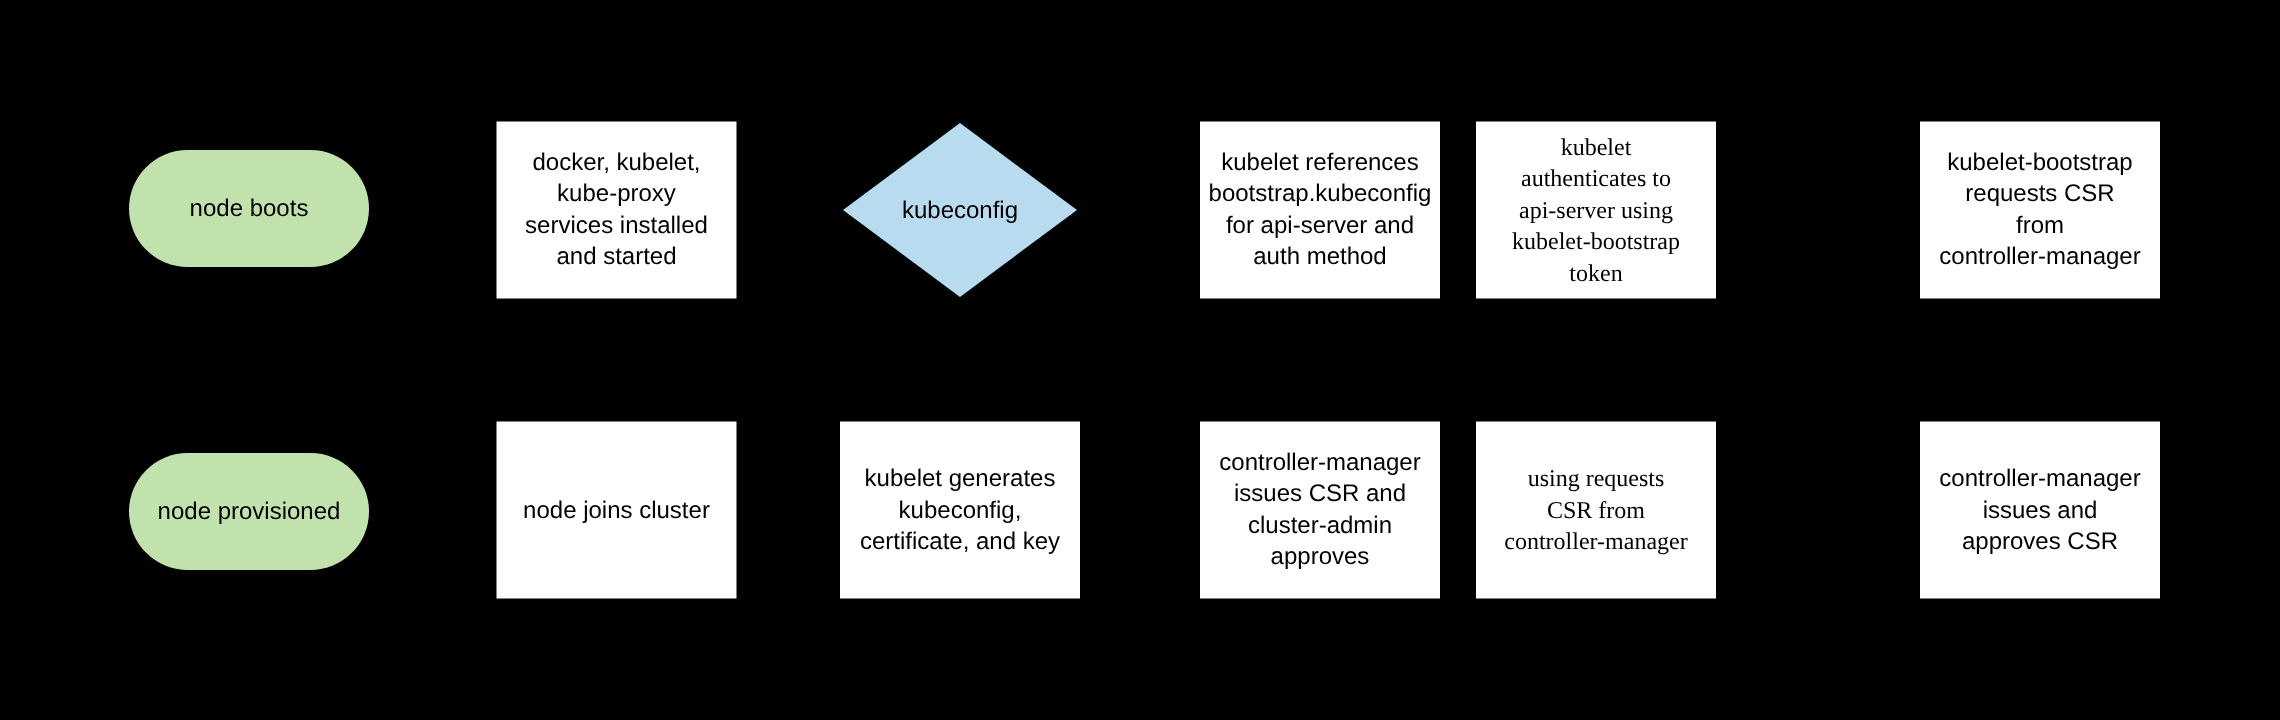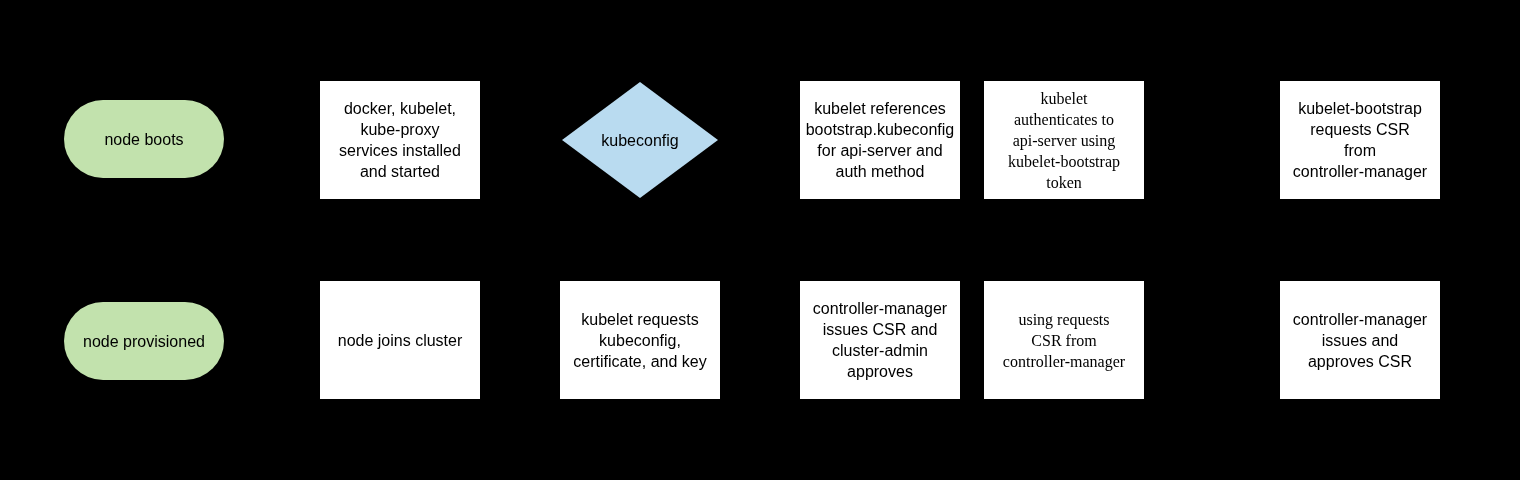--- a/index.html
+++ b/index.html
@@ -35,21 +35,21 @@
     width:160px;height:78px;
     background:var(--terminal-fill);
     border-radius:39px;
   }
   .decision{
     width:156px;height:116px;
     background:var(--decision-fill);
     clip-path:polygon(50% 0, 100% 50%, 50% 100%, 0 50%);
   }
   
-  .c1{left:64px;}  .c2{left:320px;} .c3{left:560px;justify-content:center;}
+  .c1{left:86px;}  .c2{left:331px;} .c3{left:560px;justify-content:center;}
   .c4{left:800px;} .c5{left:984px;font-family:Liberation Serif, serif;}.c6{left:1280px;}
   
   .r1.process{top:81px;}
   .r1.terminal{top:100px;}
   .r1.decision{top:82px;left:562px;}
   .r2.process{top:281px;}
   .r2.terminal{top:302px;}
 </style>
 </head>
 <body>
@@ -88,21 +88,21 @@
 controller-manager</span>
   </div>
 
   <div class="node terminal r2 c1">
     <span class="label">node provisioned</span>
   </div>
   <div class="node process r2 c2">
     <span class="label">node joins cluster</span>
   </div>
   <div class="node process r2 c3">
-    <span class="label">kubelet requests
+    <span class="label">kubelet generates
 kubeconfig,
 certificate, and key</span>
   </div>
   <div class="node process r2 c4">
     <span class="label">controller-manager
 issues CSR and
 cluster-admin
 approves</span>
   </div>
   <div class="node process r2 c5">

